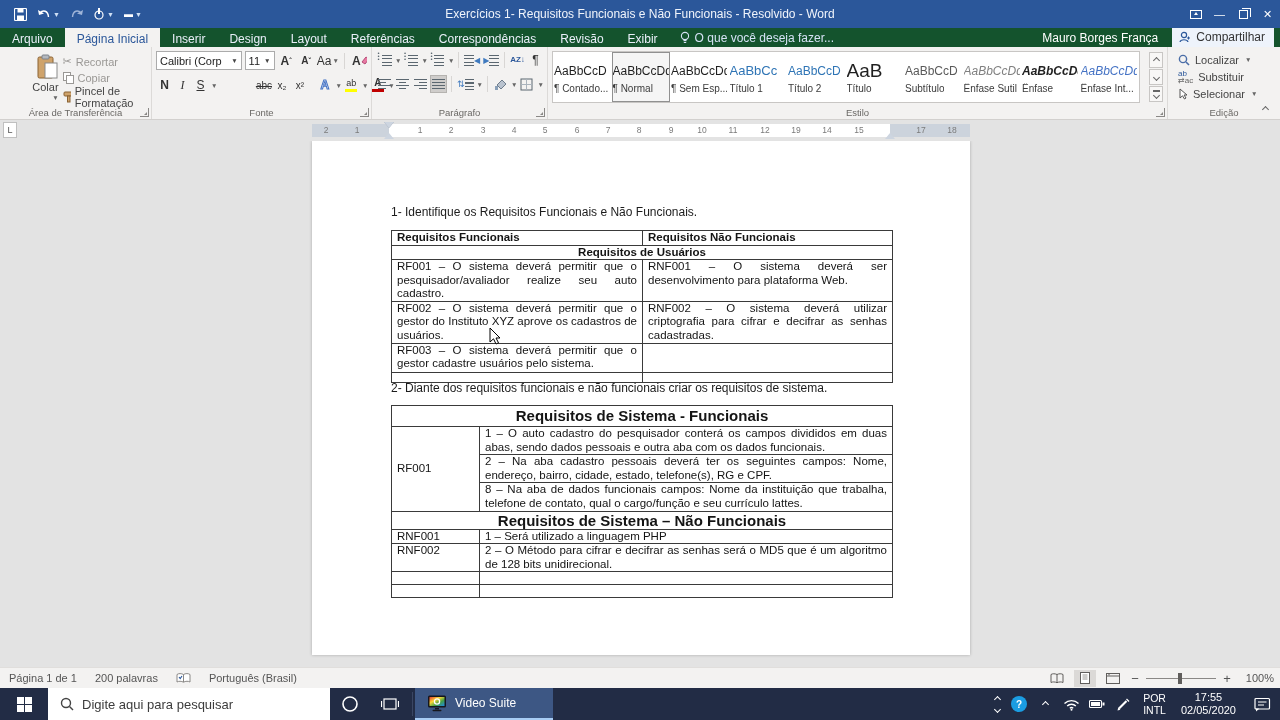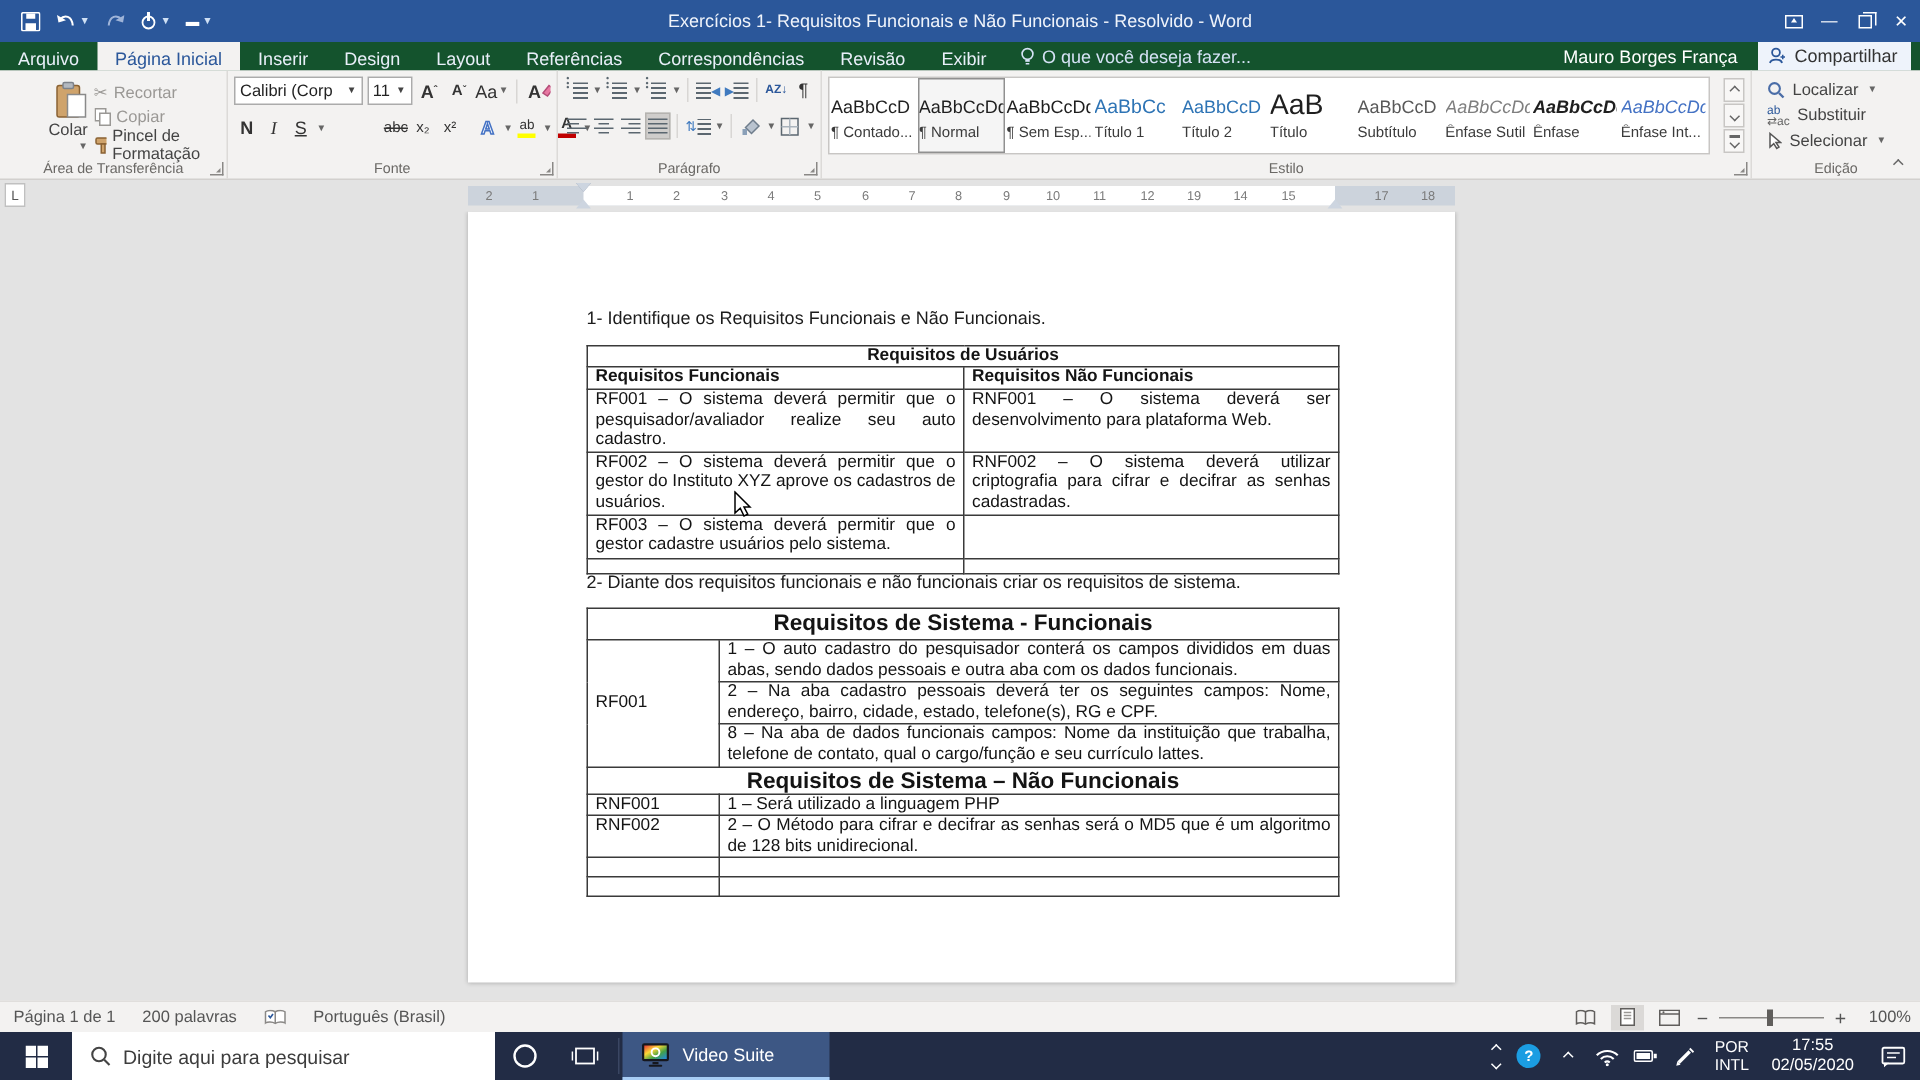--- a/index.html
+++ b/index.html
@@ -543,26 +543,26 @@
   <div class="page">
     <div class="doc-q q1">1- Identifique os Requisitos Funcionais e Não Funcionais.</div>
 
     <table class="doct t1">
       <colgroup>
           <col style="width:251px;">
           <col style="width:250px;">
         </colgroup>
       <tbody>
           <tr>
-            <td colspan="2" class="c-title">Requisitos de Usuários</td>
-          </tr>
-      <tr>
         <td class="c-head">Requisitos Funcionais</td>
         <td class="c-head">Requisitos Não Funcionais</td>
       </tr>
+      <tr>
+            <td colspan="2" class="c-title">Requisitos de Usuários</td>
+          </tr>
       <tr>
         <td class="cell">RF001 – O sistema deverá permitir que o pesquisador/avaliador realize seu auto cadastro.</td>
         <td class="cell">RNF001 – O sistema deverá ser desenvolvimento para plataforma Web.</td>
       </tr>
       <tr>
         <td class="cell">RF002 – O sistema deverá permitir que o gestor do Instituto XYZ aprove os cadastros de usuários.</td>
         <td class="cell">RNF002 – O sistema deverá utilizar criptografia para cifrar e decifrar as senhas cadastradas.</td>
       </tr>
       <tr>
         <td class="cell">RF003 – O sistema deverá permitir que o gestor cadastre usuários pelo sistema.</td>

